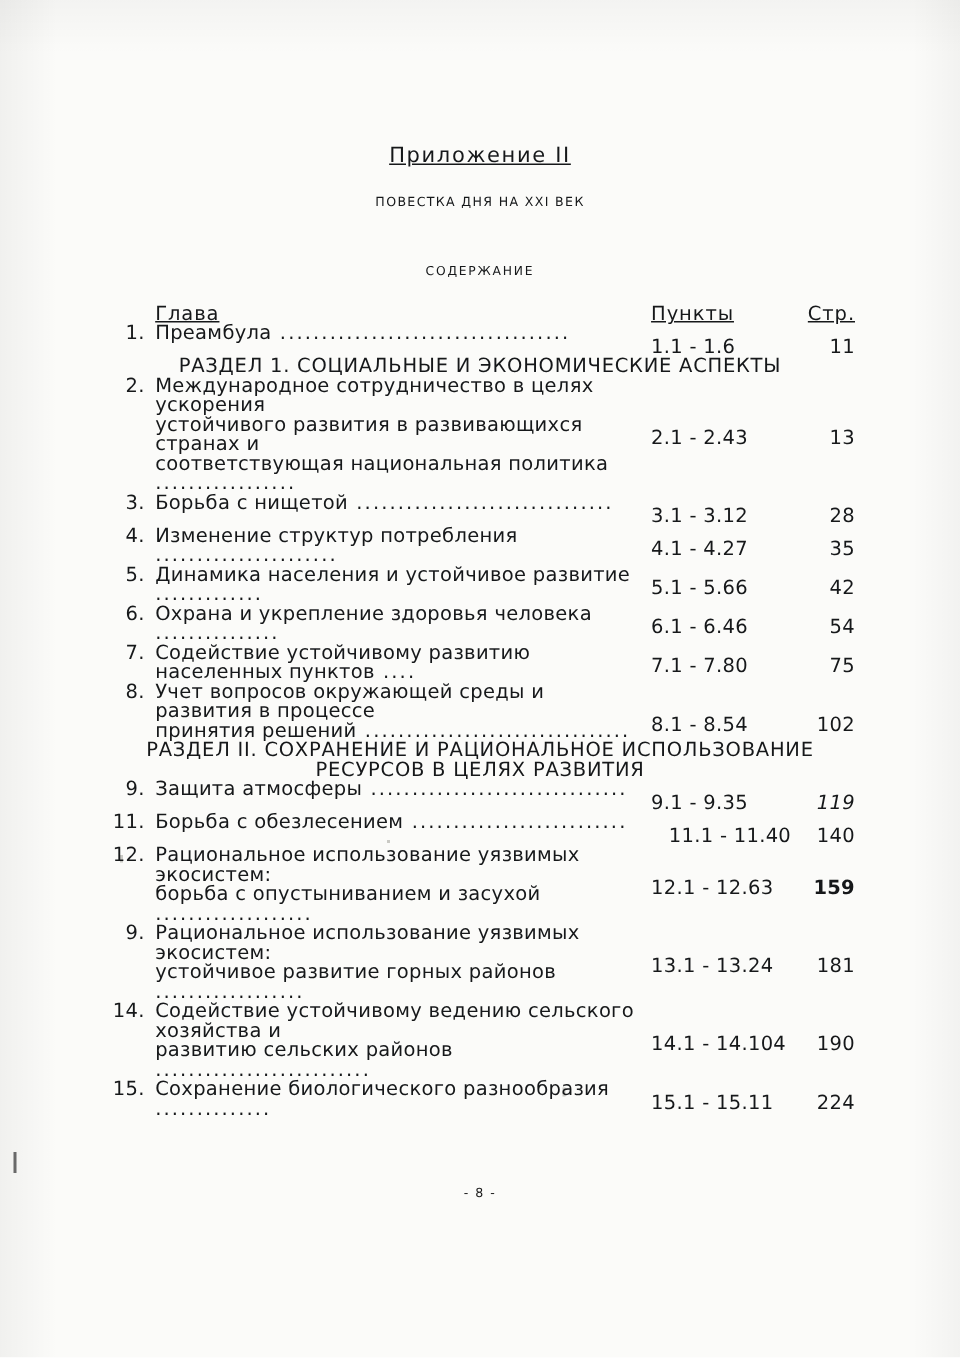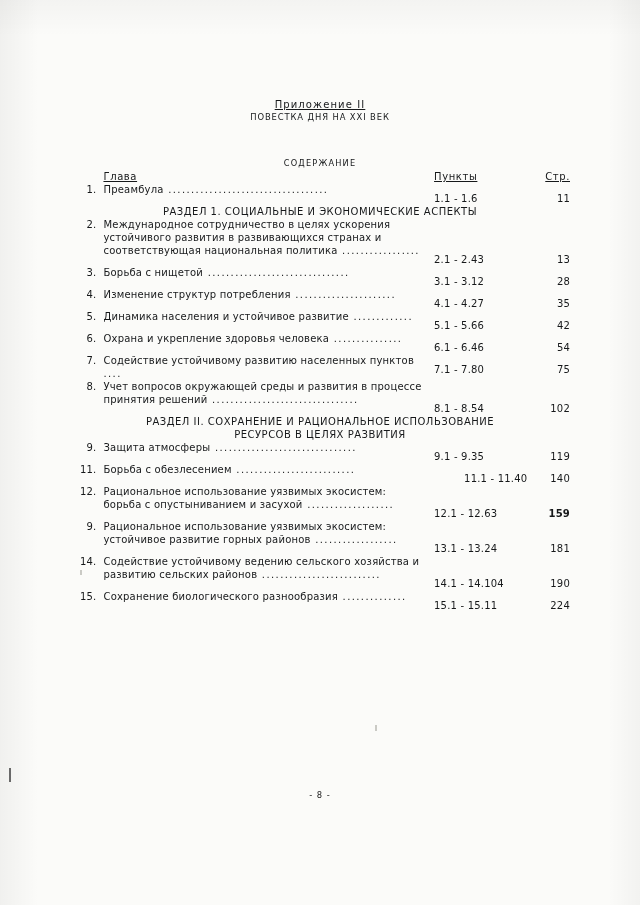--- a/index.html
+++ b/index.html
@@ -37,38 +37,39 @@
     width: 500px;
     font-size: 8.2px;
     line-height: 13px;
     letter-spacing: 0.2px;
     color: #16181a;
   }
   .annex {
     text-align: center;
     text-decoration: underline;
     letter-spacing: 1.1px;
-    font-size: 10px;
+    font-size: 14px;
   }
   .doc-title {
     text-align: center;
+    margin-top: 17px;
     letter-spacing: 0.9px;
     font-size: 8.4px;
   }
   .contents-title {
     text-align: center;
     margin-top: 33px;
     letter-spacing: 1.2px;
     font-size: 8.2px;
   }
   table.toc {
-    margin-top: 0;
+    margin-top: 16px;
     width: 500px;
     border-collapse: collapse;
-    font-size: 10px;
+    font-size: 13px;
   }
   table.toc td {
     vertical-align: top;
     padding: 0;
   }
   .hdr td {
     padding-bottom: 13px;
   }
   .hdr .u {
     text-decoration: underline;
@@ -246,21 +247,21 @@
               <span class="l2">РАЗДЕЛ II.   СОХРАНЕНИЕ И РАЦИОНАЛЬНОЕ ИСПОЛЬЗОВАНИЕ</span>
               <span class="l2">РЕСУРСОВ В ЦЕЛЯХ РАЗВИТИЯ</span>
             </td>
           </tr>
           <tr class="entry">
             <td class="col-num">9.</td>
             <td class="col-title">
               <span class="ttl-line">Защита атмосферы<span class="dots"> ...............................</span></span>
             </td>
             <td class="col-items" style="padding-top: 9px;">9.1 - 9.35</td>
-            <td class="col-page" style="padding-top: 9px;">119</td>
+            <td class="col-page" style="padding-top: 9px; font-style: italic;">119</td>
           </tr>
           <tr class="entry">
             <td class="col-num">11.</td>
             <td class="col-title">
               <span class="ttl-line">Борьба с обезлесением<span class="dots"> ..........................</span></span>
             </td>
             <td class="col-items" style="padding-top: 9px; text-align: right;">11.1 - 11.40</td>
             <td class="col-page" style="padding-top: 9px;">140</td>
           </tr>
           <tr class="entry">

